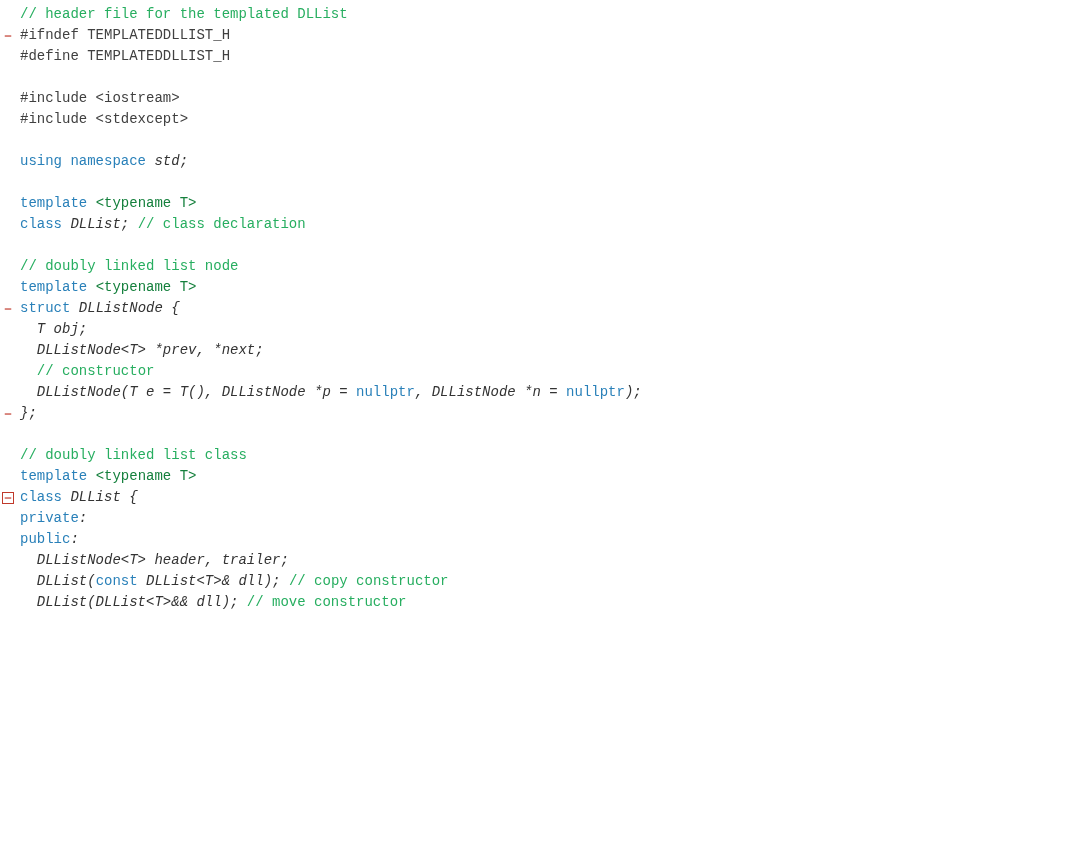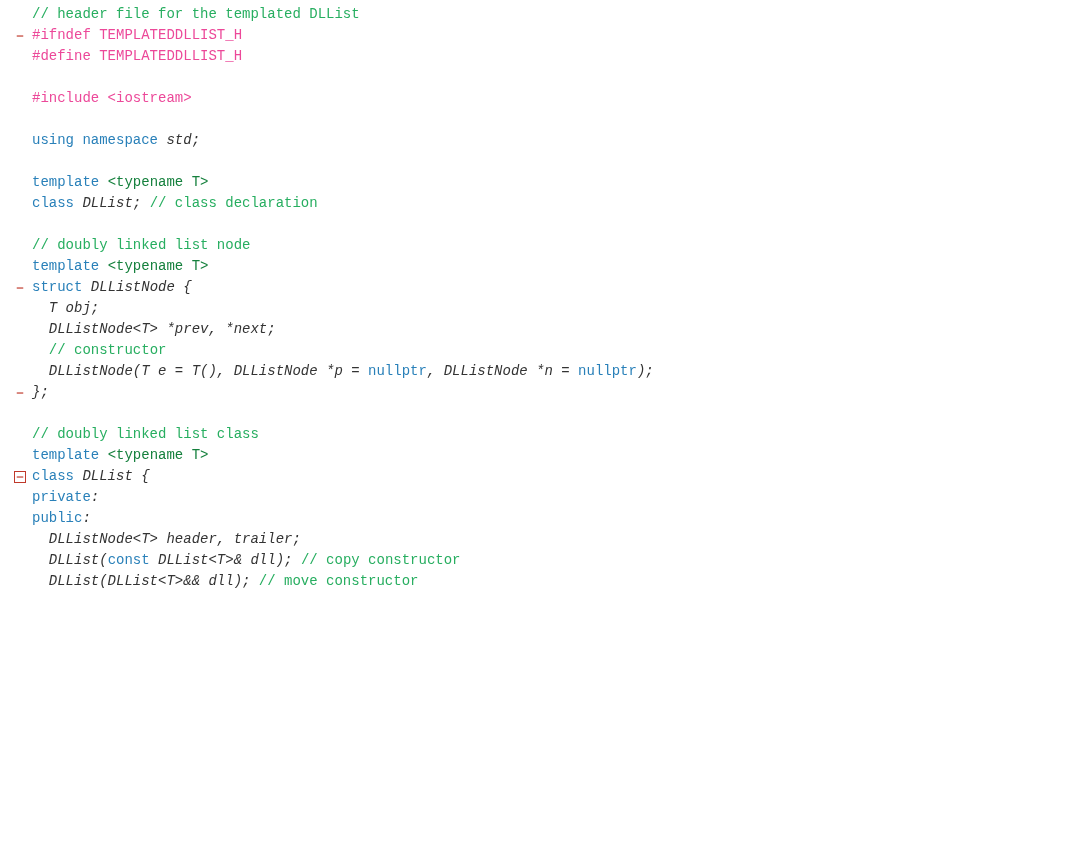--- a/index.html
+++ b/index.html
@@ -14,21 +14,21 @@
       font-size: 14px;
       line-height: 1.5;
       overflow: hidden;
     }
 
     .code-container {
       background-color: #ffffff;
       width: 1067px;
       height: 851px;
       overflow: hidden;
-      padding: 4px 12px;
+      padding: 4px 0;
       position: relative;
     }
 
     .code-line {
       display: flex;
       align-items: flex-start;
       min-height: 21px;
       padding: 0 8px 0 0;
       position: relative;
     }
@@ -53,21 +53,21 @@
     }
 
     .code-content {
       flex: 1;
       white-space: pre;
       padding-left: 4px;
     }
 
     
     .c-comment    { color: #27ae60; }   
-    .c-preprocessor { color: #ec4899; }   
+    .c-preprocessor { color: #404040; }   
     .c-bold       { font-weight: normal; }
     .c-blue       { color: #2980b9; }
     .c-purple     { color: #15803d; }
     .c-dark       { color: #333333; font-style: italic; }
   </style>
 </head>
 <body>
 
 <div class="code-container">
 
@@ -91,20 +91,24 @@
   <div class="code-line">
     <div class="fold-gutter"></div>
     <div class="code-content"> </div>
   </div>
 
   <div class="code-line">
     <div class="fold-gutter"></div>
     <div class="code-content"><span class="c-preprocessor">#include &lt;iostream&gt;</span></div>
   </div>
 
+  <div class="code-line">
+    <div class="fold-gutter"></div>
+    <div class="code-content"><span class="c-preprocessor">#include &lt;stdexcept&gt;</span></div>
+  </div>
 
   <div class="code-line">
     <div class="fold-gutter"></div>
     <div class="code-content"> </div>
   </div>
 
   <div class="code-line">
     <div class="fold-gutter"></div>
     <div class="code-content"><span class="c-blue c-bold">using namespace</span><span class="c-dark"> std;</span></div>
   </div>

